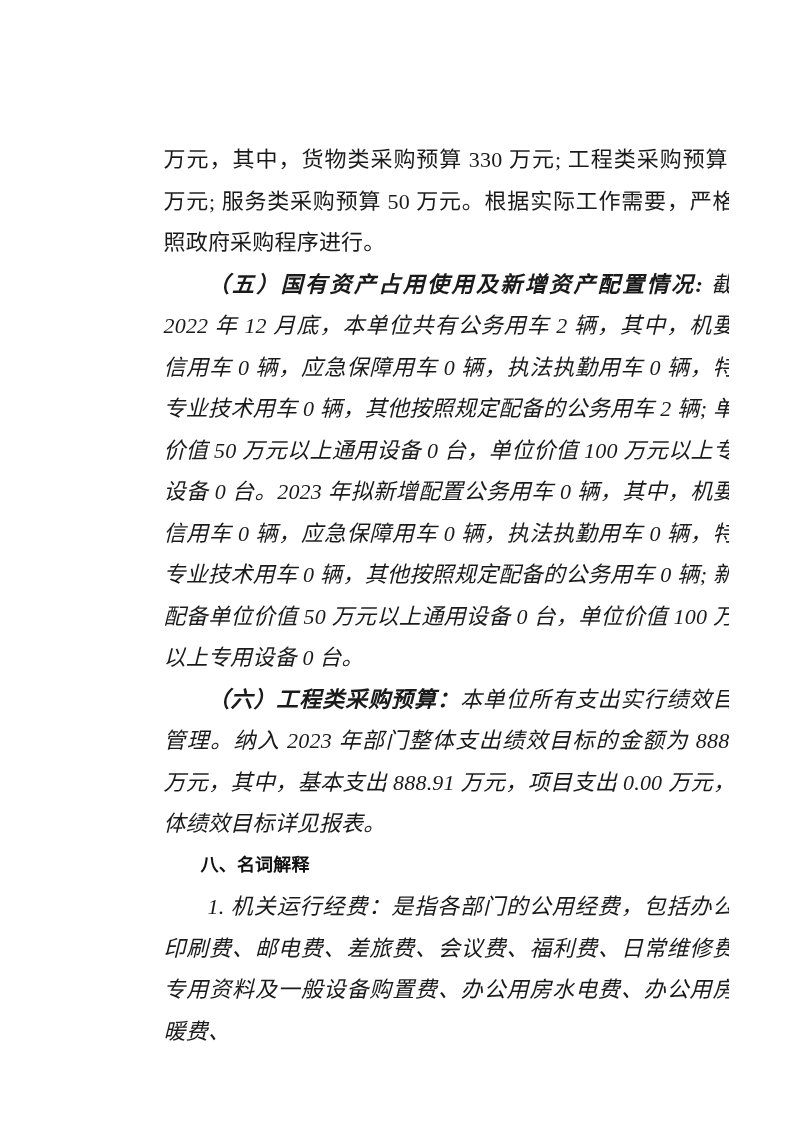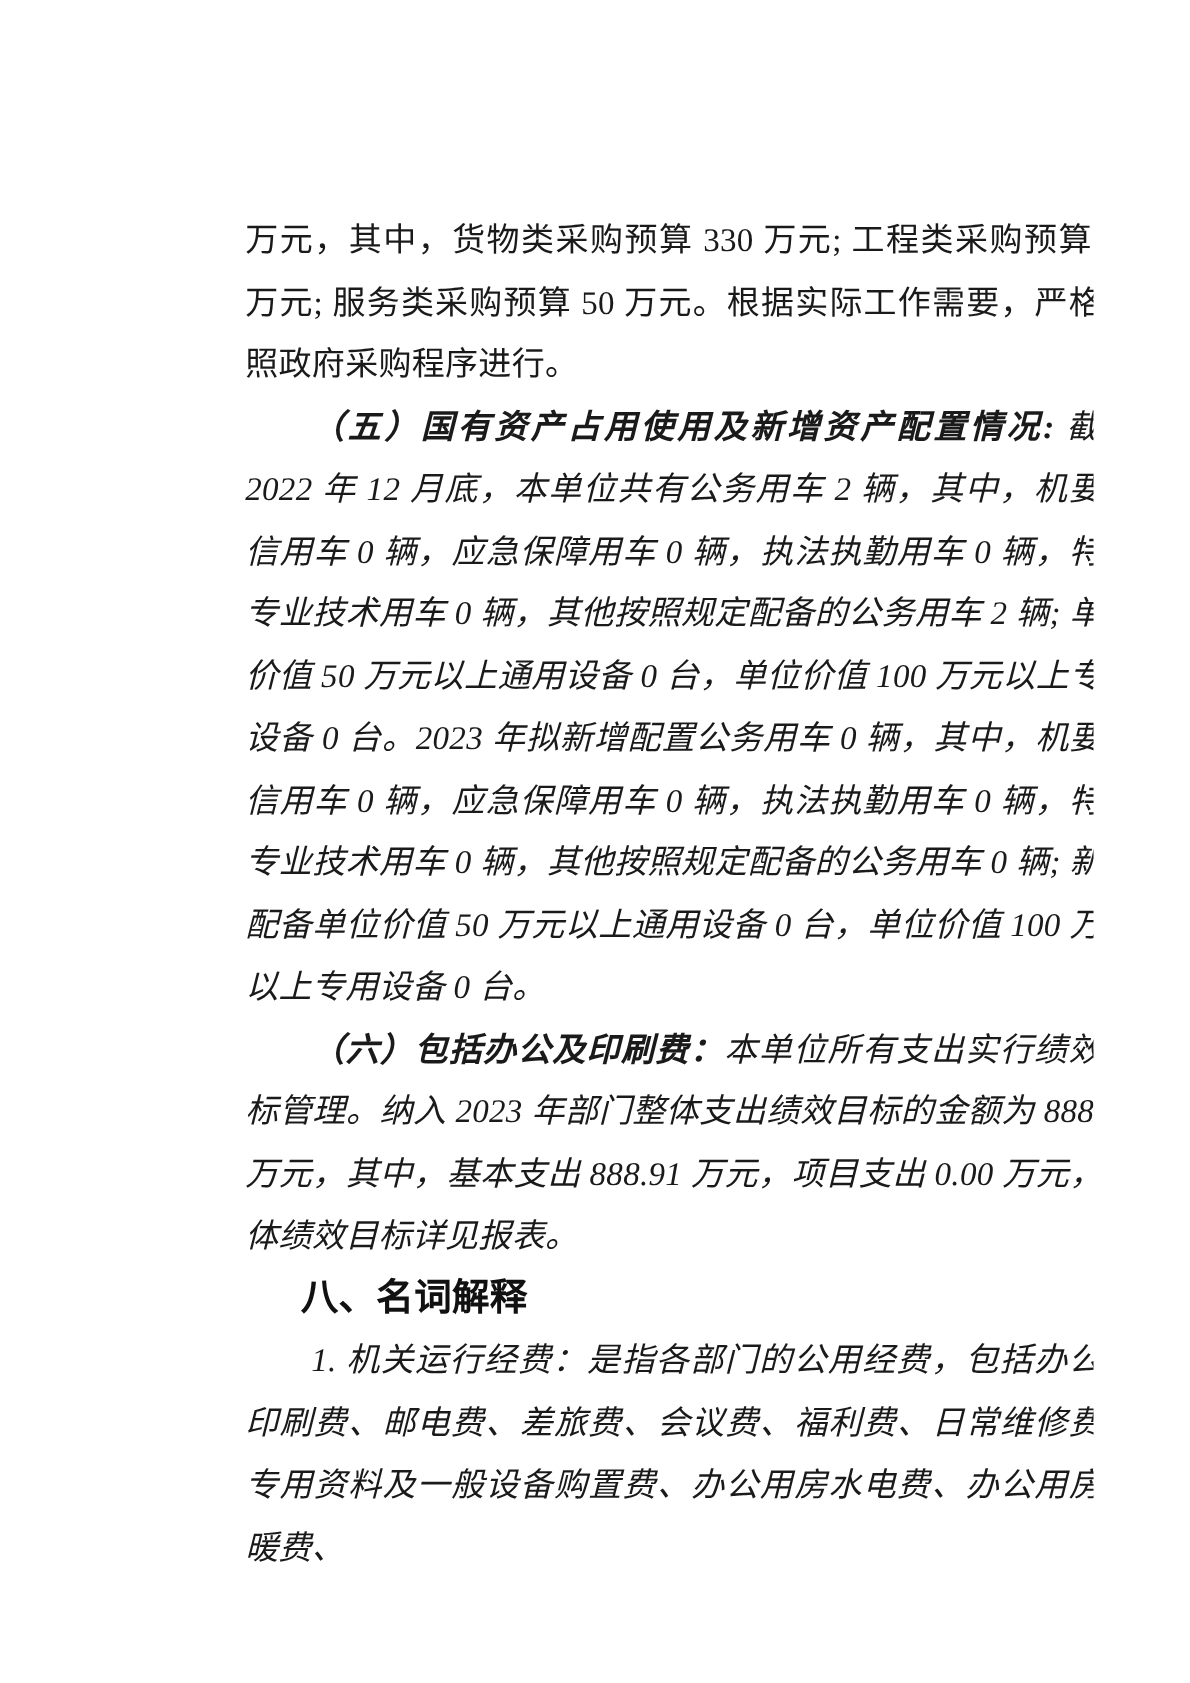--- a/index.html
+++ b/index.html
@@ -24,38 +24,38 @@
     line-height: 41.5px;
     text-align: justify;
     text-justify: inter-ideograph;
     letter-spacing: 0.2px;
   }
   .content p { margin: 0; }
   p.indent { text-indent: 44px; font-style: italic; }
   .lead { font-weight: 700; }
   .section-heading {
     font-family: "Liberation Sans", "DejaVu Sans", sans-serif;
-    font-size: 25px;
+    font-size: 18px;
     font-weight: 700;
     line-height: 41.5px;
     margin-left: 37px;
     text-align: left;
     color: #111111;
   }
 </style>
 </head>
 <body>
 
 <div class="page">
   <div class="content">
 
     <p>万元，其中，货物类采购预算 330 万元; 工程类采购预算 10 万元; 服务类采购预算 50 万元。根据实际工作需要，严格按照政府采购程序进行。</p>
 
     <p class="indent"><span class="lead">（五）国有资产占用使用及新增资产配置情况:</span><span> 截至 2022 年 12 月底，本单位共有公务用车 2 辆，其中，机要通信用车 0 辆，应急保障用车 0 辆，执法执勤用车 0 辆，特种专业技术用车 0 辆，其他按照规定配备的公务用车 2 辆; 单位价值 50 万元以上通用设备 0 台，单位价值 100 万元以上专用设备 0 台。2023 年拟新增配置公务用车 0 辆，其中，机要通信用车 0 辆，应急保障用车 0 辆，执法执勤用车 0 辆，特种专业技术用车 0 辆，其他按照规定配备的公务用车 0 辆; 新增配备单位价值 50 万元以上通用设备 0 台，单位价值 100 万元以上专用设备 0 台。</span></p>
 
-    <p class="indent"><span class="lead">（六）包括办公及印刷费：</span><span>本单位所有支出实行绩效目标管理。纳入 2023 年部门整体支出绩效目标的金额为 888.91 万元，其中，基本支出 888.91 万元，项目支出 0.00 万元，具体绩效目标详见报表。</span></p>
+    <p class="indent"><span class="lead">（六）工程类采购预算：</span><span>本单位所有支出实行绩效目标管理。纳入 2023 年部门整体支出绩效目标的金额为 888.91 万元，其中，基本支出 888.91 万元，项目支出 0.00 万元，具体绩效目标详见报表。</span></p>
 
     <h2 class="section-heading">八、名词解释</h2>
 
     <p class="indent">1. 机关运行经费：是指各部门的公用经费，包括办公及印刷费、邮电费、差旅费、会议费、福利费、日常维修费、专用资料及一般设备购置费、办公用房水电费、办公用房取暖费、</p>
 
   </div>
 </div>
 
 </body></html>

